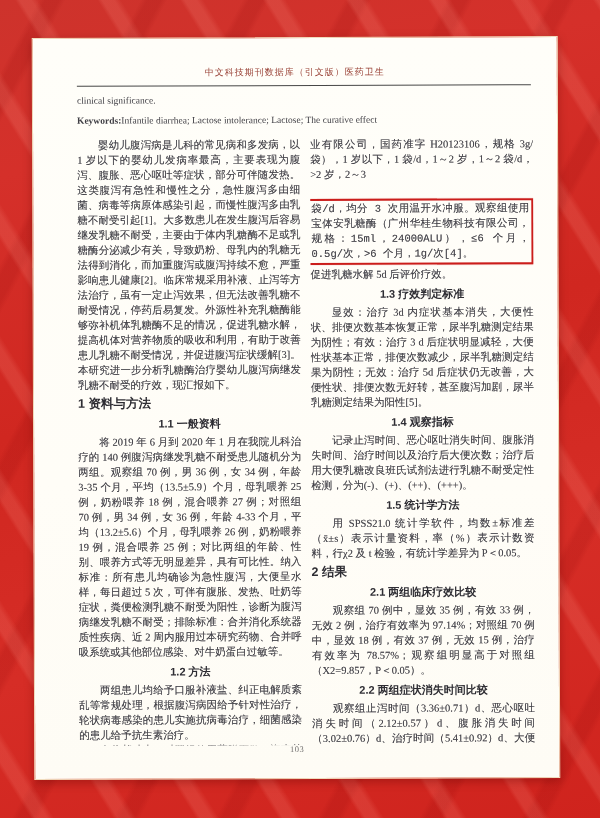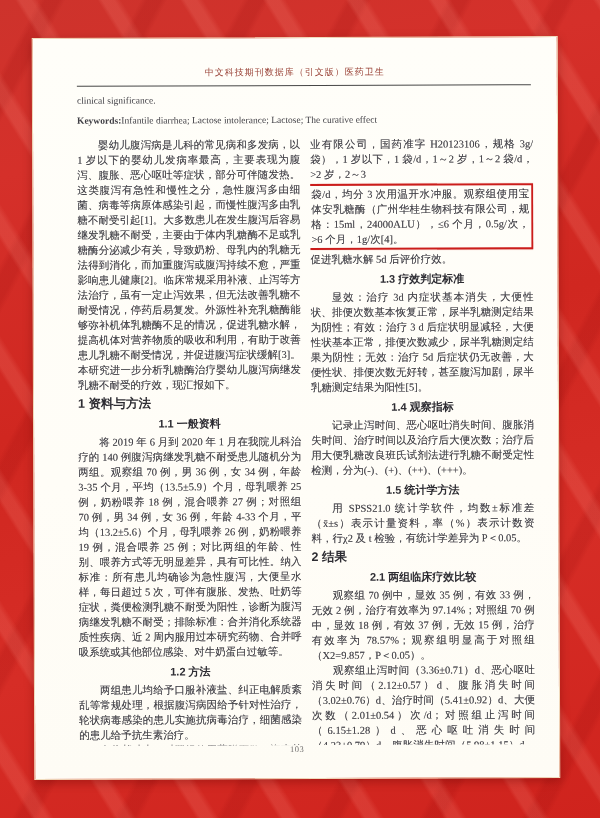--- a/index.html
+++ b/index.html
@@ -54,22 +54,23 @@
     font-size:12.5px;font-weight:bold;color:#2e2d33;
     margin:3px 0 3px 0;line-height:16px;
   }
   .h-sub{
     font-family:"Liberation Sans","DejaVu Sans",sans-serif;
     font-size:11px;font-weight:bold;color:#2e2d33;
     margin:5px 0 3px 0;line-height:15px;text-align:center;
   }
   .highlight-box{
     border:2px solid #cb1d1b;
-    margin:2px 0 2px -3px;padding:1px 2px;
+    margin:17px 0 2px -3px;padding:1px 2px;
     box-shadow:0 0 1px rgba(203,29,27,0.6);
+    font-family:Liberation Mono, monospace;
   }
   .highlight-box .para{text-indent:0;}
   .page-number{
     position:absolute;top:706px;left:0;right:0;text-align:center;
     font-size:8.5px;color:#6f6e6e;letter-spacing:0.5px;
   }
 </style>
 </head>
 <body>
 
@@ -103,20 +104,21 @@
       <p class="para noindent">促进乳糖水解 5d 后评价疗效。</p>
       <div class="h-sub">1.3 疗效判定标准</div>
       <p class="para">显效：治疗 3d 内症状基本消失，大便性状、排便次数基本恢复正常，尿半乳糖测定结果为阴性；有效：治疗 3 d 后症状明显减轻，大便性状基本正常，排便次数减少，尿半乳糖测定结果为阴性；无效：治疗 5d 后症状仍无改善，大便性状、排便次数无好转，甚至腹泻加剧，尿半乳糖测定结果为阳性[5]。</p>
       <div class="h-sub">1.4 观察指标</div>
       <p class="para">记录止泻时间、恶心呕吐消失时间、腹胀消失时间、治疗时间以及治疗后大便次数；治疗后用大便乳糖改良班氏试剂法进行乳糖不耐受定性检测，分为(-)、(+)、(++)、(+++)。</p>
       <div class="h-sub">1.5 统计学方法</div>
       <p class="para">用 SPSS21.0 统计学软件，均数±标准差（x̄±s）表示计量资料，率（%）表示计数资料，行χ2 及 t 检验，有统计学差异为 P＜0.05。</p>
       <div class="h-big">2 结果</div>
       <div class="h-sub">2.1 两组临床疗效比较</div>
       <p class="para">观察组 70 例中，显效 35 例，有效 33 例，无效 2 例，治疗有效率为 97.14%；对照组 70 例中，显效 18 例，有效 37 例，无效 15 例，治疗有效率为 78.57%；观察组明显高于对照组（X2=9.857，P＜0.05）。</p>
+      <div class="h-sub">2.2 两组症状消失时间比较</div>
       <p class="para">观察组止泻时间（3.36±0.71）d、恶心呕吐消失时间（2.12±0.57）d、腹胀消失时间（3.02±0.76）d、治疗时间（5.41±0.92）d、大便次数（2.01±0.54）次/d；对照组止泻时间（6.15±1.28）d、恶心呕吐消失时间（4.23±0.79）d、腹胀消失时间（5.98±1.15）d、治疗时间（8.87±1.43）d、大便次数（4.47±0.82）次/d；观察组均少于对照组（t=3.779，3.511，3.962，3.546，4.046，P＜0.05）。</p>
     </div>
 
   </div>
 
   <div class="page-number">103</div>
 
 </div>
 
 </body></html>

